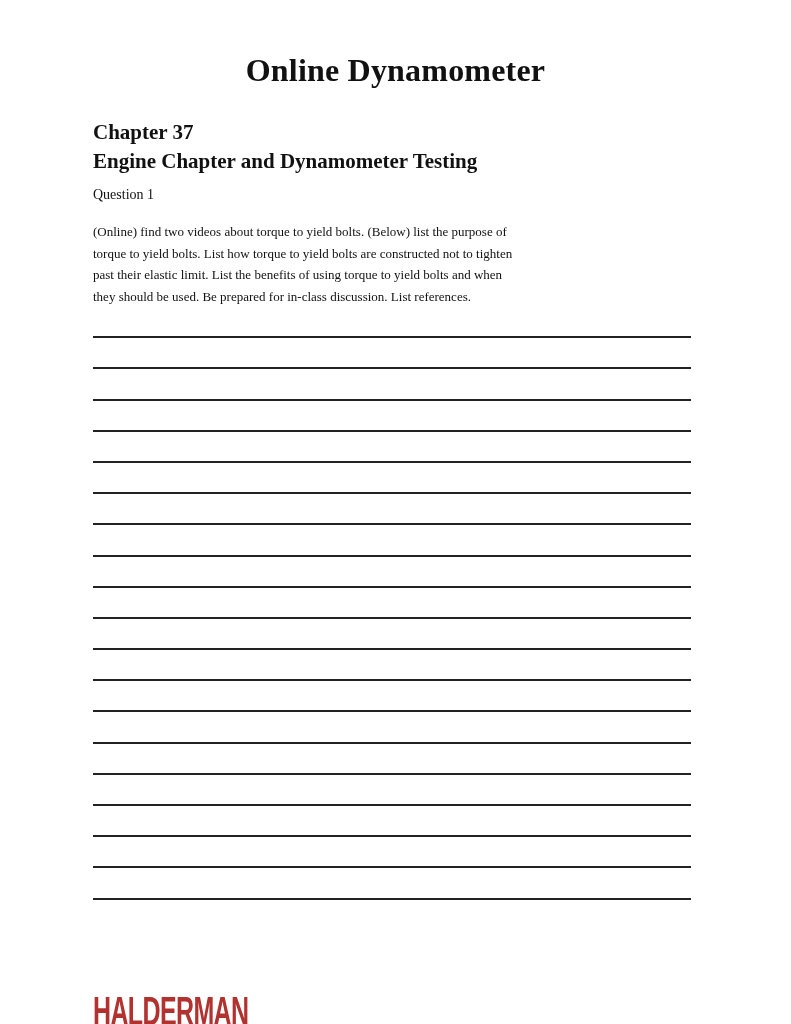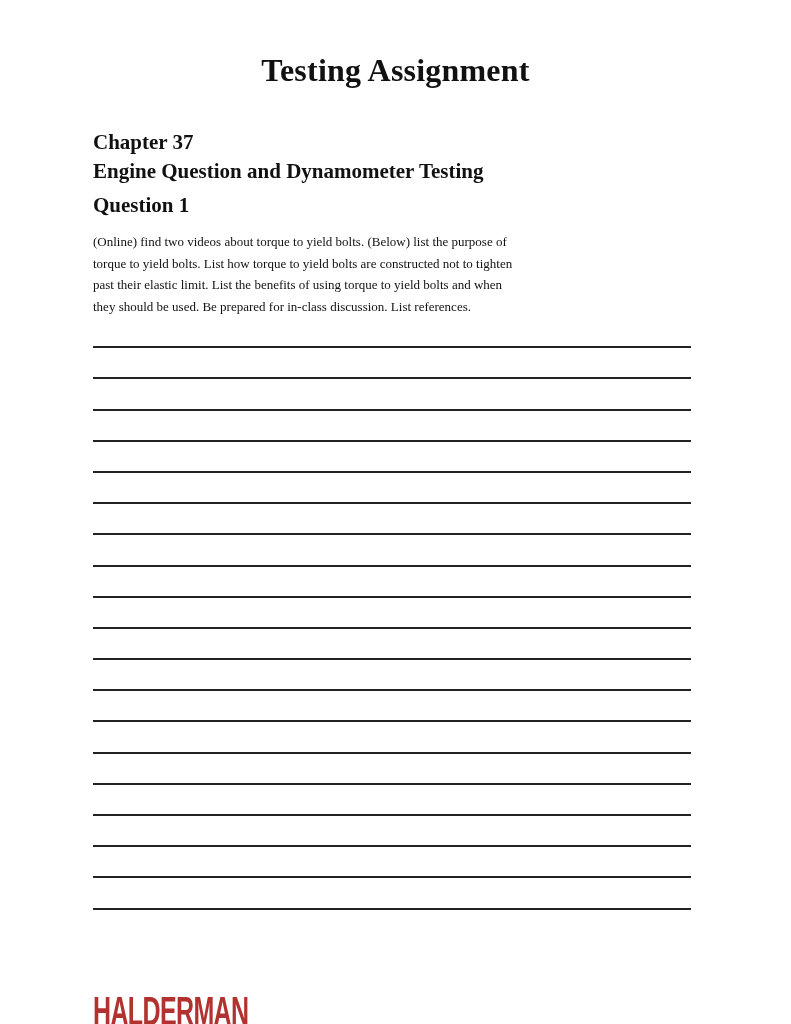--- a/index.html
+++ b/index.html
@@ -21,30 +21,30 @@
   }
   .title {
     margin-top: 52px;
     font-size: 32px;
     line-height: 36px;
     font-weight: 700;
     text-align: center;
     letter-spacing: 0.2px;
   }
   .chapter {
-    margin-top: 40px;
+    margin-top: 30px;
     font-size: 21px;
     line-height: 29px;
     font-weight: 700;
   }
   .question-label {
     margin-top: 9px;
-    font-size: 21px;
+    font-size: 14px;
     line-height: 20px;
-    font-weight: 700;
+    font-weight: 400;
   }
   .question-text {
     margin-top: 16px;
     width: 616px;
     font-size: 13px;
     line-height: 21.5px;
     white-space: pre-line;
   }
   .answer-lines {
     margin-top: 0;
@@ -73,25 +73,25 @@
     transform: scaleX(0.625);
     transform-origin: left center;
     white-space: nowrap;
   }
 </style>
 </head>
 <body>
 
 <div class="page">
 
-  <h1 class="title">Testing Assignment</h1>
+  <h1 class="title">Online Dynamometer</h1>
 
   <div class="chapter">
     <div>Chapter 37</div>
-    <div>Engine Question and Dynamometer Testing</div>
+    <div>Engine Chapter and Dynamometer Testing</div>
   </div>
 
   <div class="question-label">Question 1</div>
 
   <p class="question-text">(Online) find two videos about torque to yield bolts. (Below) list the purpose of
 torque to yield bolts. List how torque to yield bolts are constructed not to tighten
 past their elastic limit. List the benefits of using torque to yield bolts and when
 they should be used. Be prepared for in-class discussion. List references.</p>
 
   <div class="answer-lines" id="answer-lines">

